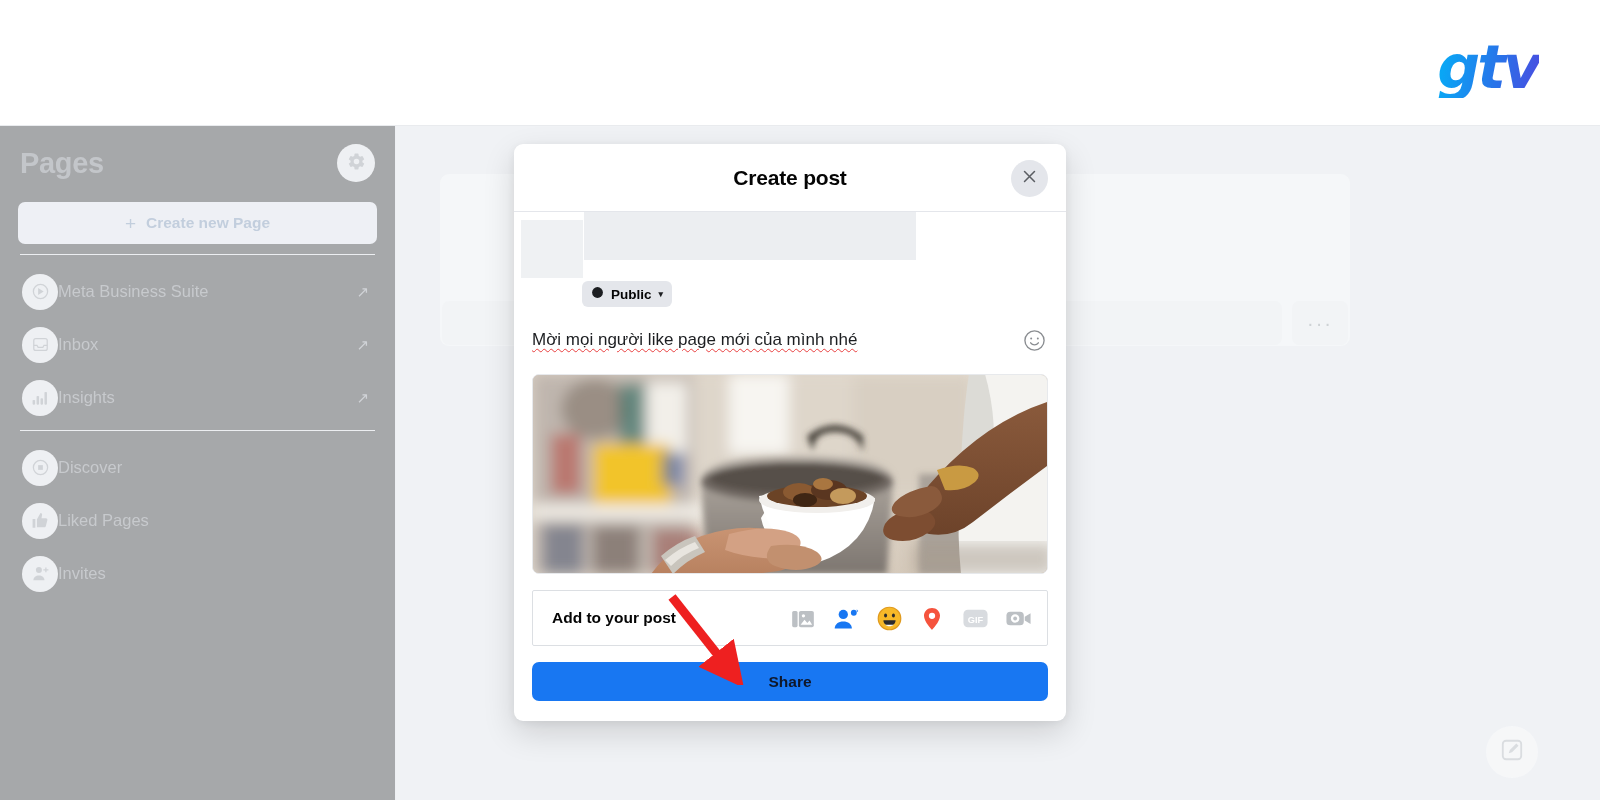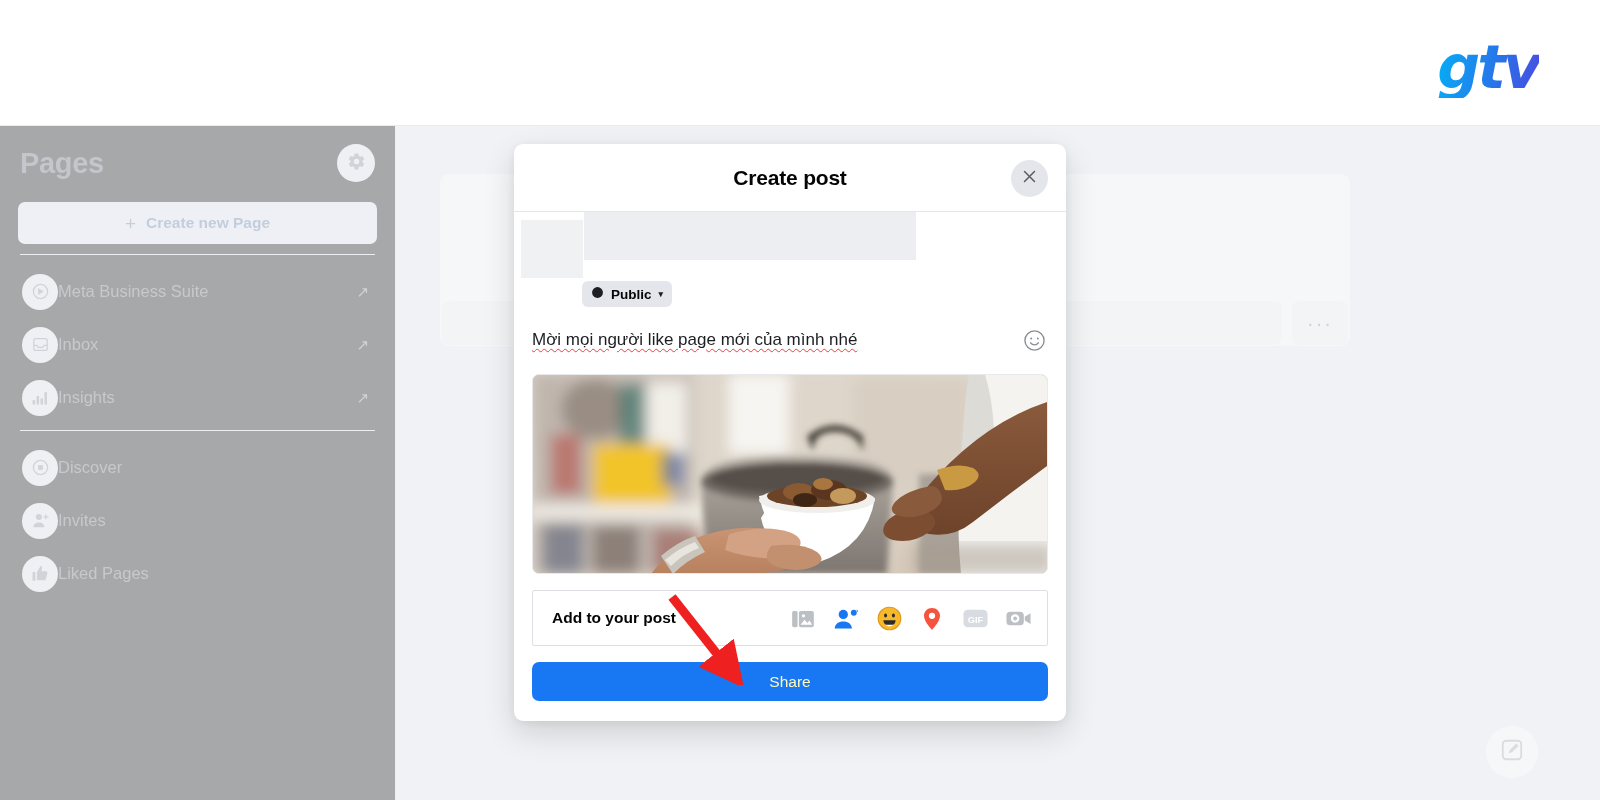--- a/index.html
+++ b/index.html
@@ -322,23 +322,23 @@
   }
 
   .share-wrap { padding: 16px 18px 20px 18px; }
   .share-btn {
     height: 39px;
     border-radius: 7px;
     background: #1877f2;
     display: flex;
     align-items: center;
     justify-content: center;
-    color: #fef9c3;
+    color: #0f172a;
     font-size: 15.5px;
-    font-weight: 400;
+    font-weight: 700;
   }
 
   
   .arrow-anno {
     position: absolute;
     left: 655px; top: 585px;
     width: 100px; height: 100px;
     pointer-events: none;
   }
 </style>
@@ -417,36 +417,36 @@
             <path d="M9 9h6v6H9z" fill="#8a8f95" stroke="none"></path>
           </svg>
         </span>
         <span class="sb-label">Discover</span>
         <span class="ext-arrow"></span>
       </div>
 
       <div class="sb-item">
         <span class="sb-ico">
           <svg width="19" height="19" viewBox="0 0 24 24" fill="#8a8f95">
+            <path d="M2 10h3.5v11H2zM7.5 10.5 12 2.5c1.4 0 2.2 1 2 2.3L13.3 9h5.5c1.3 0 2.2 1.1 1.9 2.3l-1.9 7.6c-.2.9-1 1.6-2 1.6H7.5z"></path>
+          </svg>
+        </span>
+        <span class="sb-label">Liked Pages</span>
+        <span class="ext-arrow"></span>
+      </div>
+
+      <div class="sb-item">
+        <span class="sb-ico">
+          <svg width="19" height="19" viewBox="0 0 24 24" fill="#8a8f95">
             <circle cx="10" cy="7.5" r="3.8"></circle>
             <path d="M3 20.5c0-3.6 3.1-6 7-6s7 2.4 7 6z"></path>
             <path d="M18 4.5h1.6v2.2H22v1.6h-2.4v2.2H18V8.3h-2.4V6.7H18z"></path>
           </svg>
         </span>
         <span class="sb-label">Invites</span>
-        <span class="ext-arrow"></span>
-      </div>
-
-      <div class="sb-item">
-        <span class="sb-ico">
-          <svg width="19" height="19" viewBox="0 0 24 24" fill="#8a8f95">
-            <path d="M2 10h3.5v11H2zM7.5 10.5 12 2.5c1.4 0 2.2 1 2 2.3L13.3 9h5.5c1.3 0 2.2 1.1 1.9 2.3l-1.9 7.6c-.2.9-1 1.6-2 1.6H7.5z"></path>
-          </svg>
-        </span>
-        <span class="sb-label">Liked Pages</span>
         <span class="ext-arrow"></span>
       </div>
 
     </div>
 
     <div class="main-card"></div>
 
     <div class="promote-row">
       <div class="promote-btn">
         <span>

